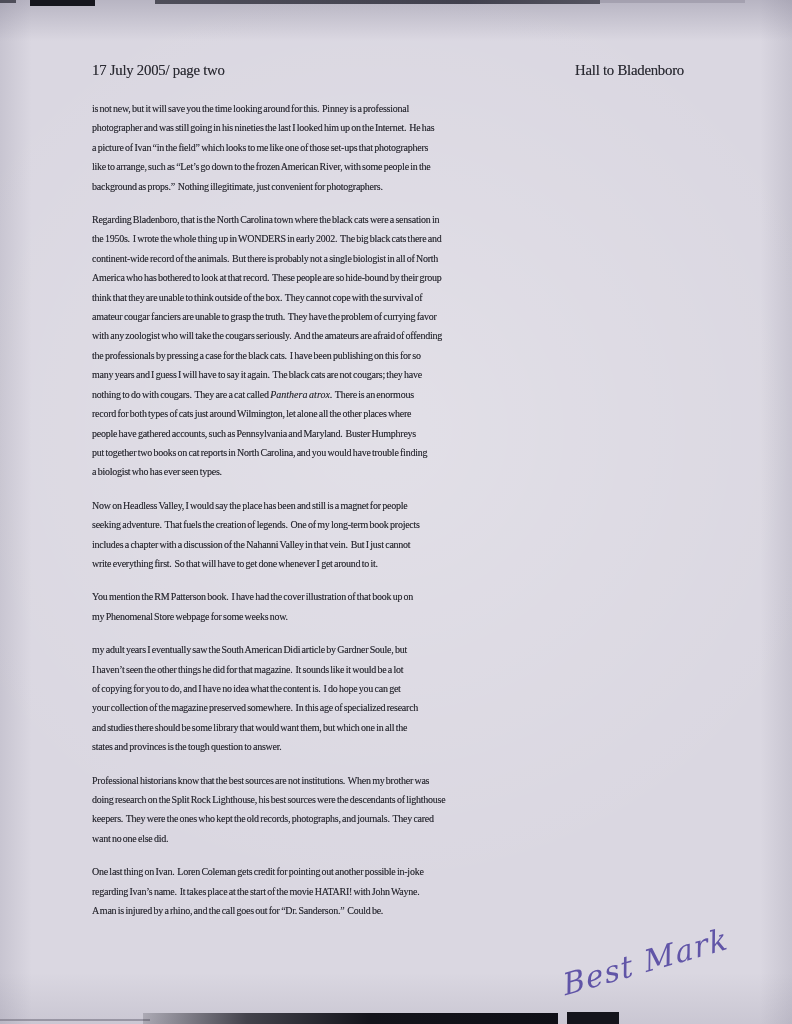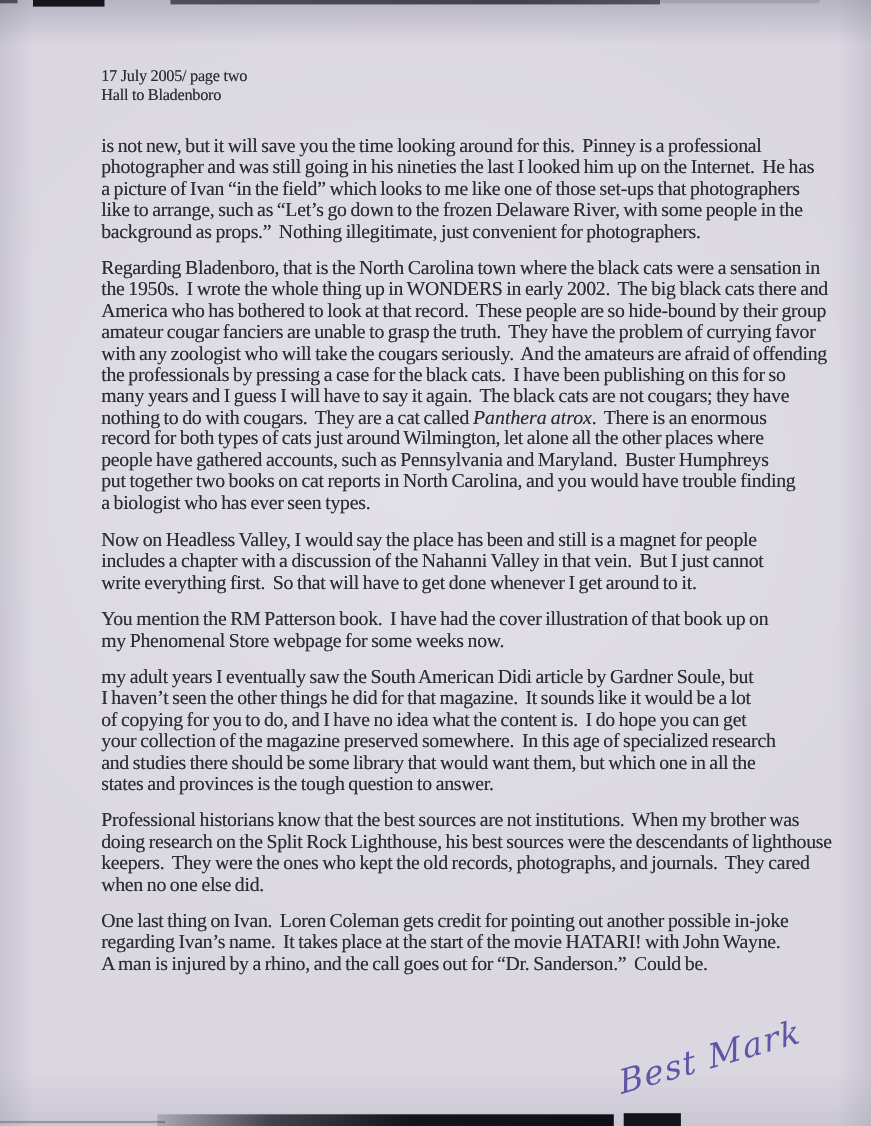--- a/index.html
+++ b/index.html
@@ -28,33 +28,31 @@
   .header {
     position: absolute;
     left: 92px;
     top: 62px;
     width: 592px;
     display: flex;
     justify-content: space-between;
     font-size: 14.8px;
     letter-spacing: -0.25px;
     text-shadow: 0 0 0.6px rgba(43,43,51,0.55);
-    flex-direction: column;
   }
   .letter-body {
     position: absolute;
     left: 92px;
     top: 99px;
     width: 640px;
-    font-size: 18px;
+    font-size: 10px;
     line-height: 19.4px;
     letter-spacing: -0.25px;
     word-spacing: -0.8px;
     text-shadow: 0 0 0.6px rgba(43,43,51,0.55);
-    margin-top: 24px;
   }
   .paragraph { margin: 0 0 14px 0; }
   .paragraph:last-child { margin-bottom: 0; }
   .line { white-space: nowrap; }
   .line i { letter-spacing: 0; }
   .signature {
     position: absolute;
     left: 560px;
     top: 944px;
     font-family: "DejaVu Serif", serif;
@@ -92,59 +90,62 @@
   <div class="header">
     <span>17 July 2005/ page two</span>
     <span>Hall to Bladenboro</span>
   </div>
 
   <div class="letter-body" id="letter-body">
       <div class="paragraph">
         <div class="line">is not new, but it will save you the time looking around for this.&nbsp; Pinney is a professional</div>
         <div class="line">photographer and was still going in his nineties the last I looked him up on the Internet.&nbsp; He has</div>
         <div class="line">a picture of Ivan “in the field” which looks to me like one of those set-ups that photographers</div>
-        <div class="line">like to arrange, such as “Let’s go down to the frozen Delaware River, with some people in the</div>
+        <div class="line">like to arrange, such as “Let’s go down to the frozen American River, with some people in the</div>
         <div class="line">background as props.”&nbsp; Nothing illegitimate, just convenient for photographers.</div>
       </div>
       <div class="paragraph">
         <div class="line">Regarding Bladenboro, that is the North Carolina town where the black cats were a sensation in</div>
         <div class="line">the 1950s.&nbsp; I wrote the whole thing up in WONDERS in early 2002.&nbsp; The big black cats there and</div>
+        <div class="line">continent-wide record of the animals.&nbsp; But there is probably not a single biologist in all of North</div>
         <div class="line">America who has bothered to look at that record.&nbsp; These people are so hide-bound by their group</div>
+        <div class="line">think that they are unable to think outside of the box.&nbsp; They cannot cope with the survival of</div>
         <div class="line">amateur cougar fanciers are unable to grasp the truth.&nbsp; They have the problem of currying favor</div>
         <div class="line">with any zoologist who will take the cougars seriously.&nbsp; And the amateurs are afraid of offending</div>
         <div class="line">the professionals by pressing a case for the black cats.&nbsp;  I have been publishing on this for so</div>
         <div class="line">many years and I guess I will have to say it again.&nbsp; The black cats are not cougars; they have</div>
         <div class="line">nothing to do with cougars.&nbsp; They are a cat called <i>Panthera atrox</i>.&nbsp;  There is an enormous</div>
         <div class="line">record for both types of cats just around Wilmington, let alone all the other places where</div>
         <div class="line">people have gathered accounts, such as Pennsylvania and Maryland.&nbsp;  Buster Humphreys</div>
         <div class="line">put together two books on cat reports in North Carolina, and you would have trouble finding</div>
         <div class="line">a biologist who has ever seen types.</div>
       </div>
       <div class="paragraph">
         <div class="line">Now on Headless Valley, I would say the place has been and still is a magnet for people</div>
+        <div class="line">seeking adventure.&nbsp; That fuels the creation of legends.&nbsp; One of my long-term book projects</div>
         <div class="line">includes a chapter with a discussion of the Nahanni Valley in that vein.&nbsp; But I just cannot</div>
         <div class="line">write everything first.&nbsp; So that will have to get done whenever I get around to it.</div>
       </div>
       <div class="paragraph">
         <div class="line">You mention the RM Patterson book.&nbsp; I have had the cover illustration of that book up on</div>
         <div class="line">my Phenomenal Store webpage for some weeks now.</div>
       </div>
       <div class="paragraph">
         <div class="line">my adult years I eventually saw the South American Didi article by Gardner Soule, but</div>
         <div class="line">I haven’t seen the other things he did for that magazine.&nbsp; It sounds like it would be a lot</div>
         <div class="line">of copying for you to do, and I have no idea what the content is.&nbsp; I do hope you can get</div>
         <div class="line">your collection of the magazine preserved somewhere.&nbsp; In this age of specialized research</div>
         <div class="line">and studies there should be some library that would want them, but which one in all the</div>
         <div class="line">states and provinces is the tough question to answer.</div>
       </div>
       <div class="paragraph">
         <div class="line">Professional historians know that the best sources are not institutions.&nbsp; When my brother was</div>
         <div class="line">doing research on the Split Rock Lighthouse, his best sources were the descendants of lighthouse</div>
         <div class="line">keepers.&nbsp; They were the ones who kept the old records, photographs, and journals.&nbsp; They cared</div>
-        <div class="line">when no one else did.</div>
+        <div class="line">want no one else did.</div>
       </div>
       <div class="paragraph">
         <div class="line">One last thing on Ivan.&nbsp; Loren Coleman gets credit for pointing out another possible in-joke</div>
         <div class="line">regarding Ivan’s name.&nbsp; It takes place at the start of the movie HATARI! with John Wayne.</div>
         <div class="line">A man is injured by a rhino, and the call goes out for “Dr. Sanderson.”&nbsp; Could be.</div>
       </div>
     </div>
 
   <div class="signature">Best Mark</div>
 

